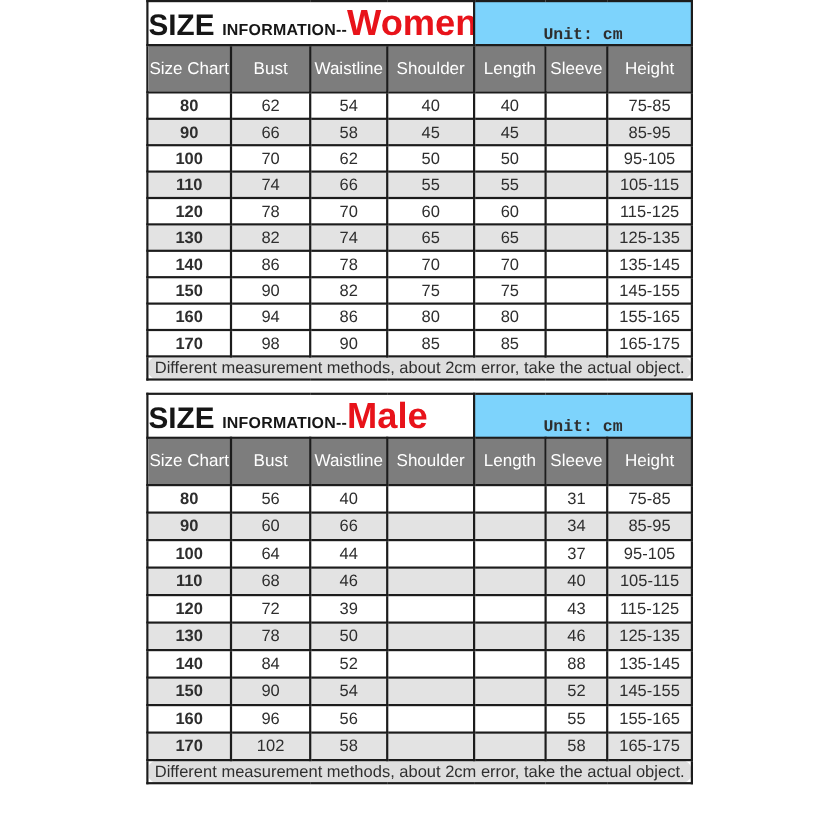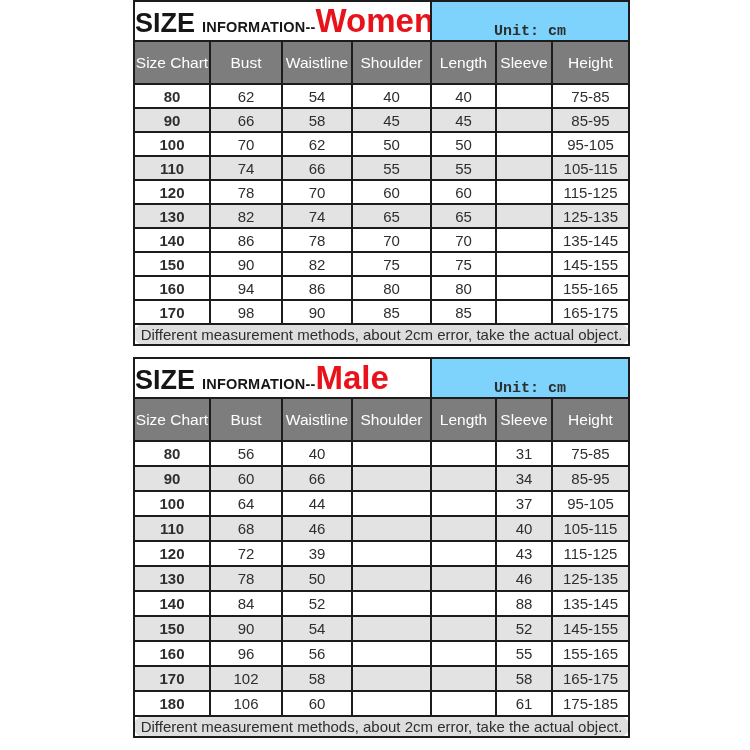--- a/index.html
+++ b/index.html
@@ -298,29 +298,20 @@
         </tr>
         <tr>
           <td class="size-col" style="background: rgb(227, 227, 227);">170</td>
           <td style="background: rgb(227, 227, 227);">102</td>
           <td style="background: rgb(227, 227, 227);">58</td>
           <td style="background: rgb(227, 227, 227);"></td>
           <td style="background: rgb(227, 227, 227);"></td>
           <td style="background: rgb(227, 227, 227);">58</td>
           <td style="background: rgb(227, 227, 227);">165-175</td>
         </tr>
-        <tr>
-          <td class="size-col">180</td>
-          <td>106</td>
-          <td>60</td>
-          <td></td>
-          <td></td>
-          <td>61</td>
-          <td>175-185</td>
-        </tr>
       </tbody>
     <tfoot>
       <tr>
         <td class="footer-cell" colspan="7" style="background: rgb(222, 222, 222);">Different measurement methods, about 2cm error, take the actual object.</td>
       </tr>
     </tfoot>
   </table>
 
 </div>
 

